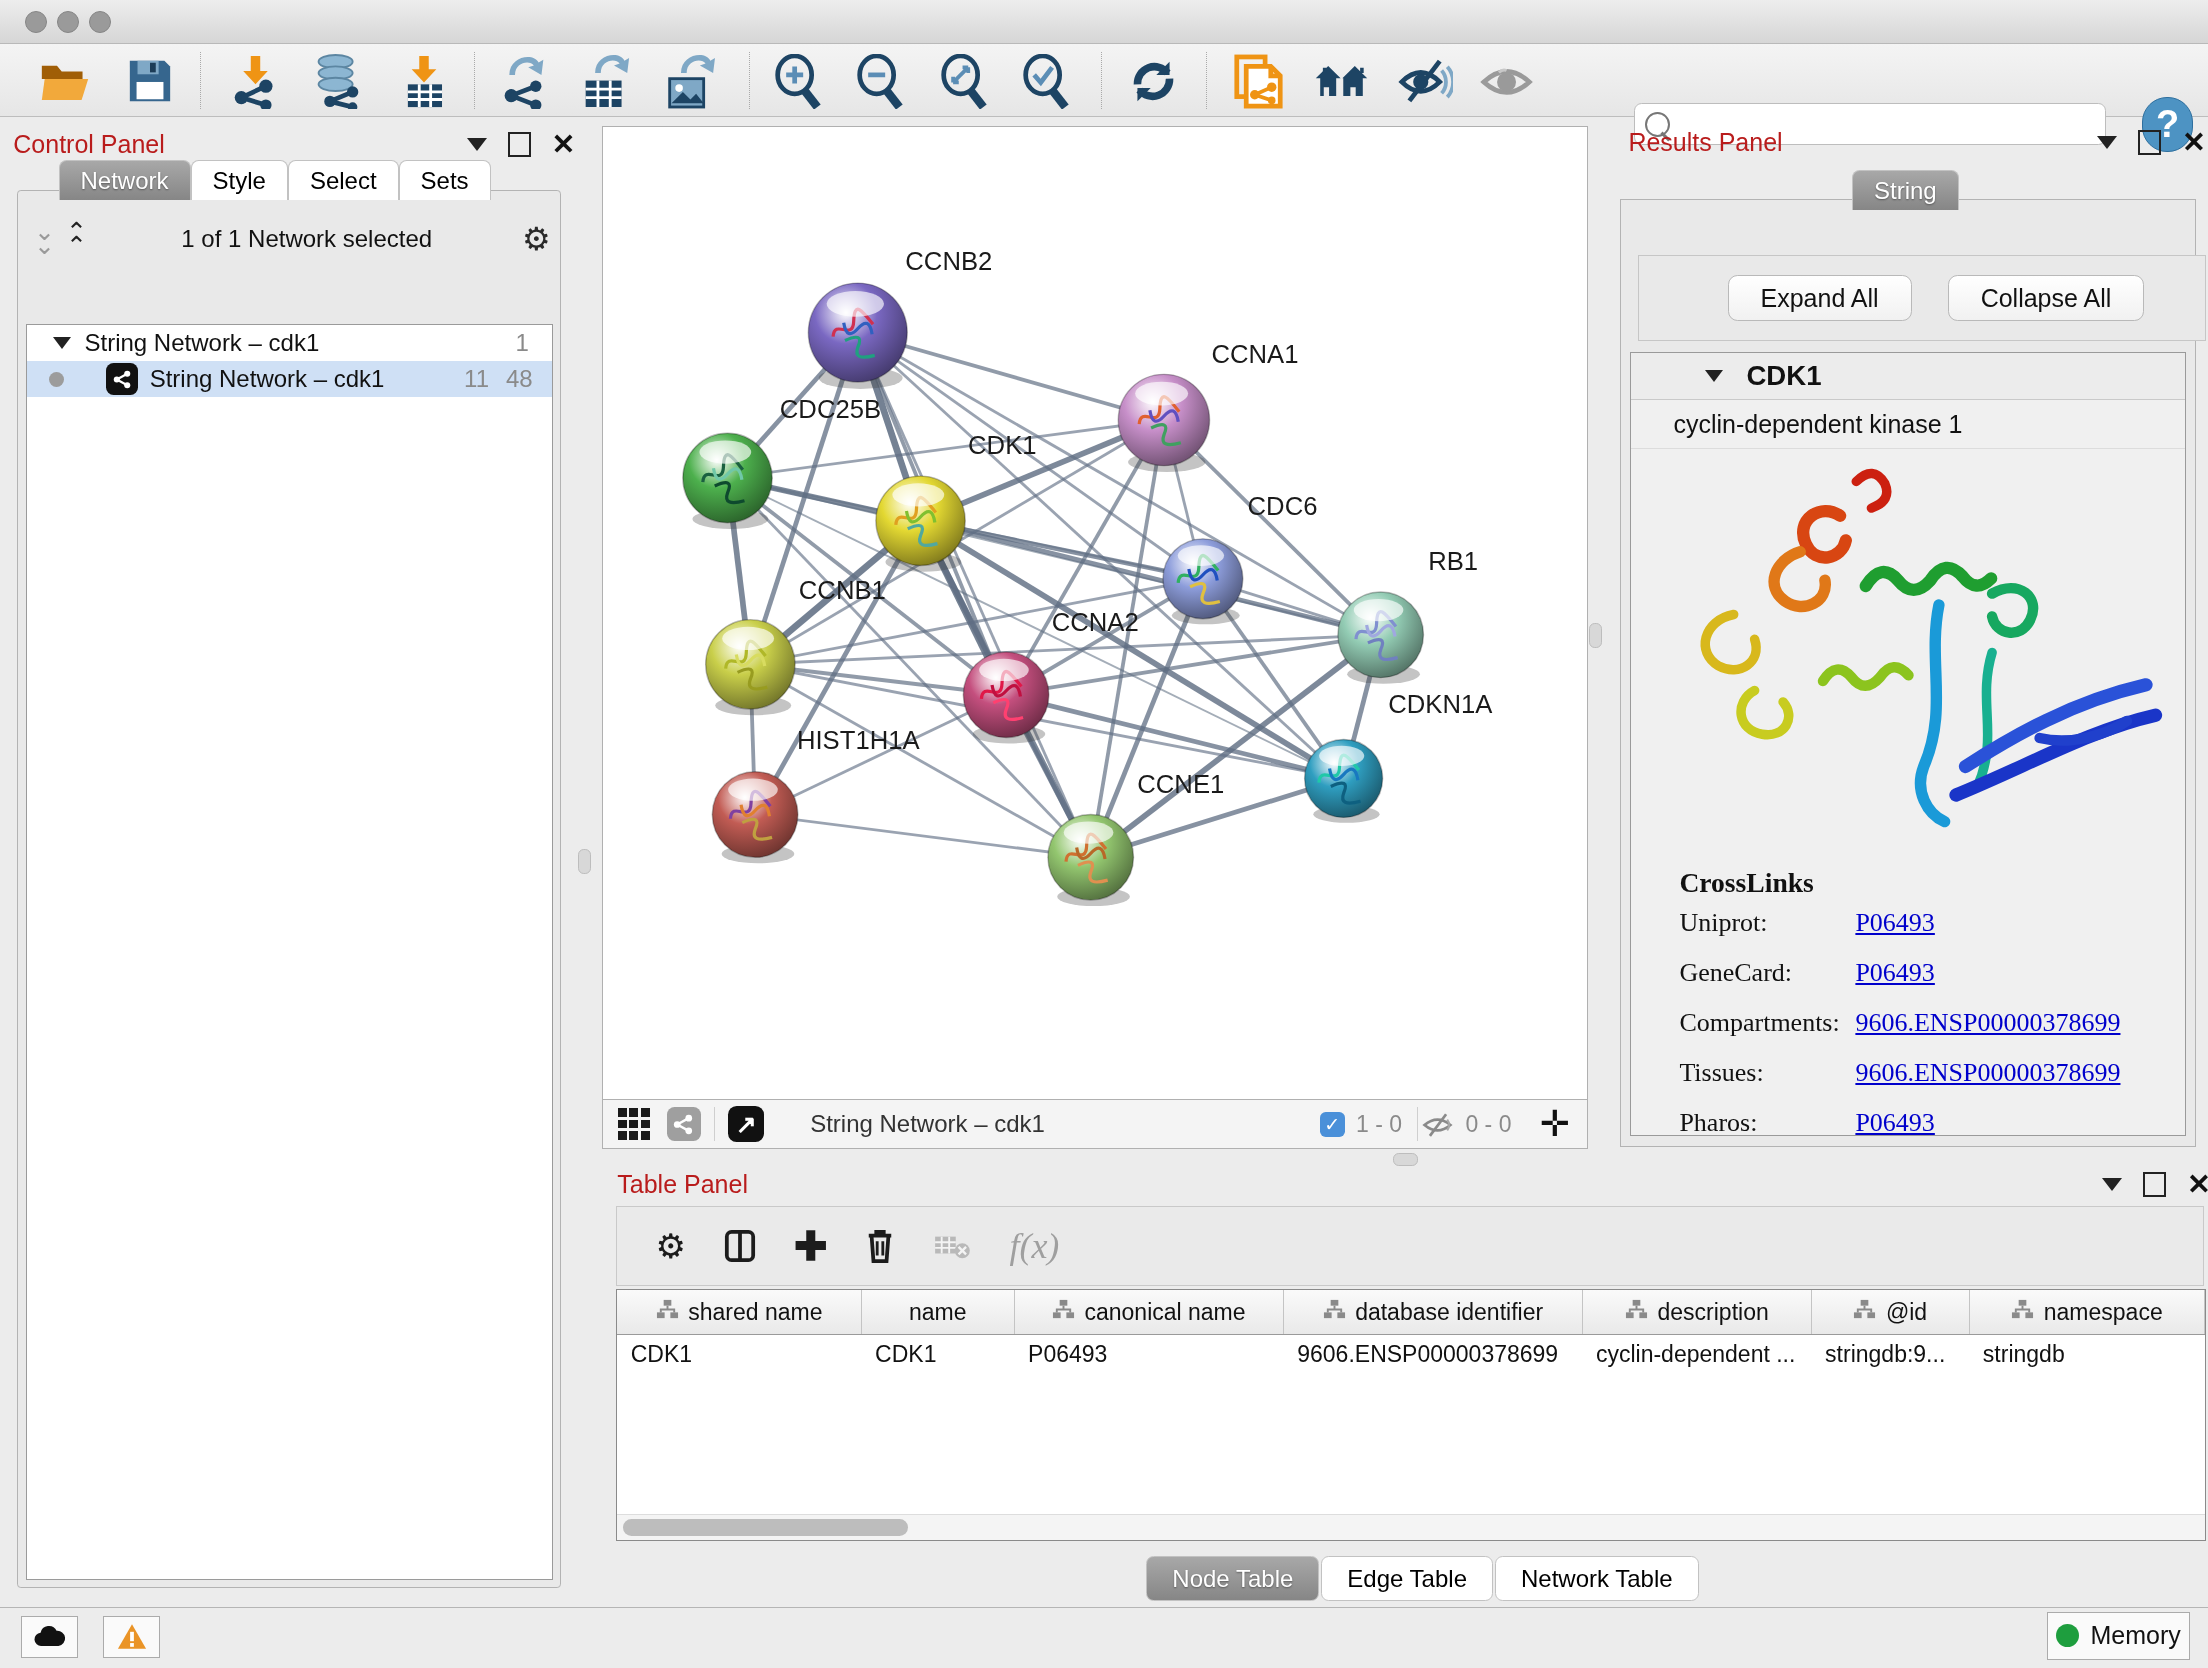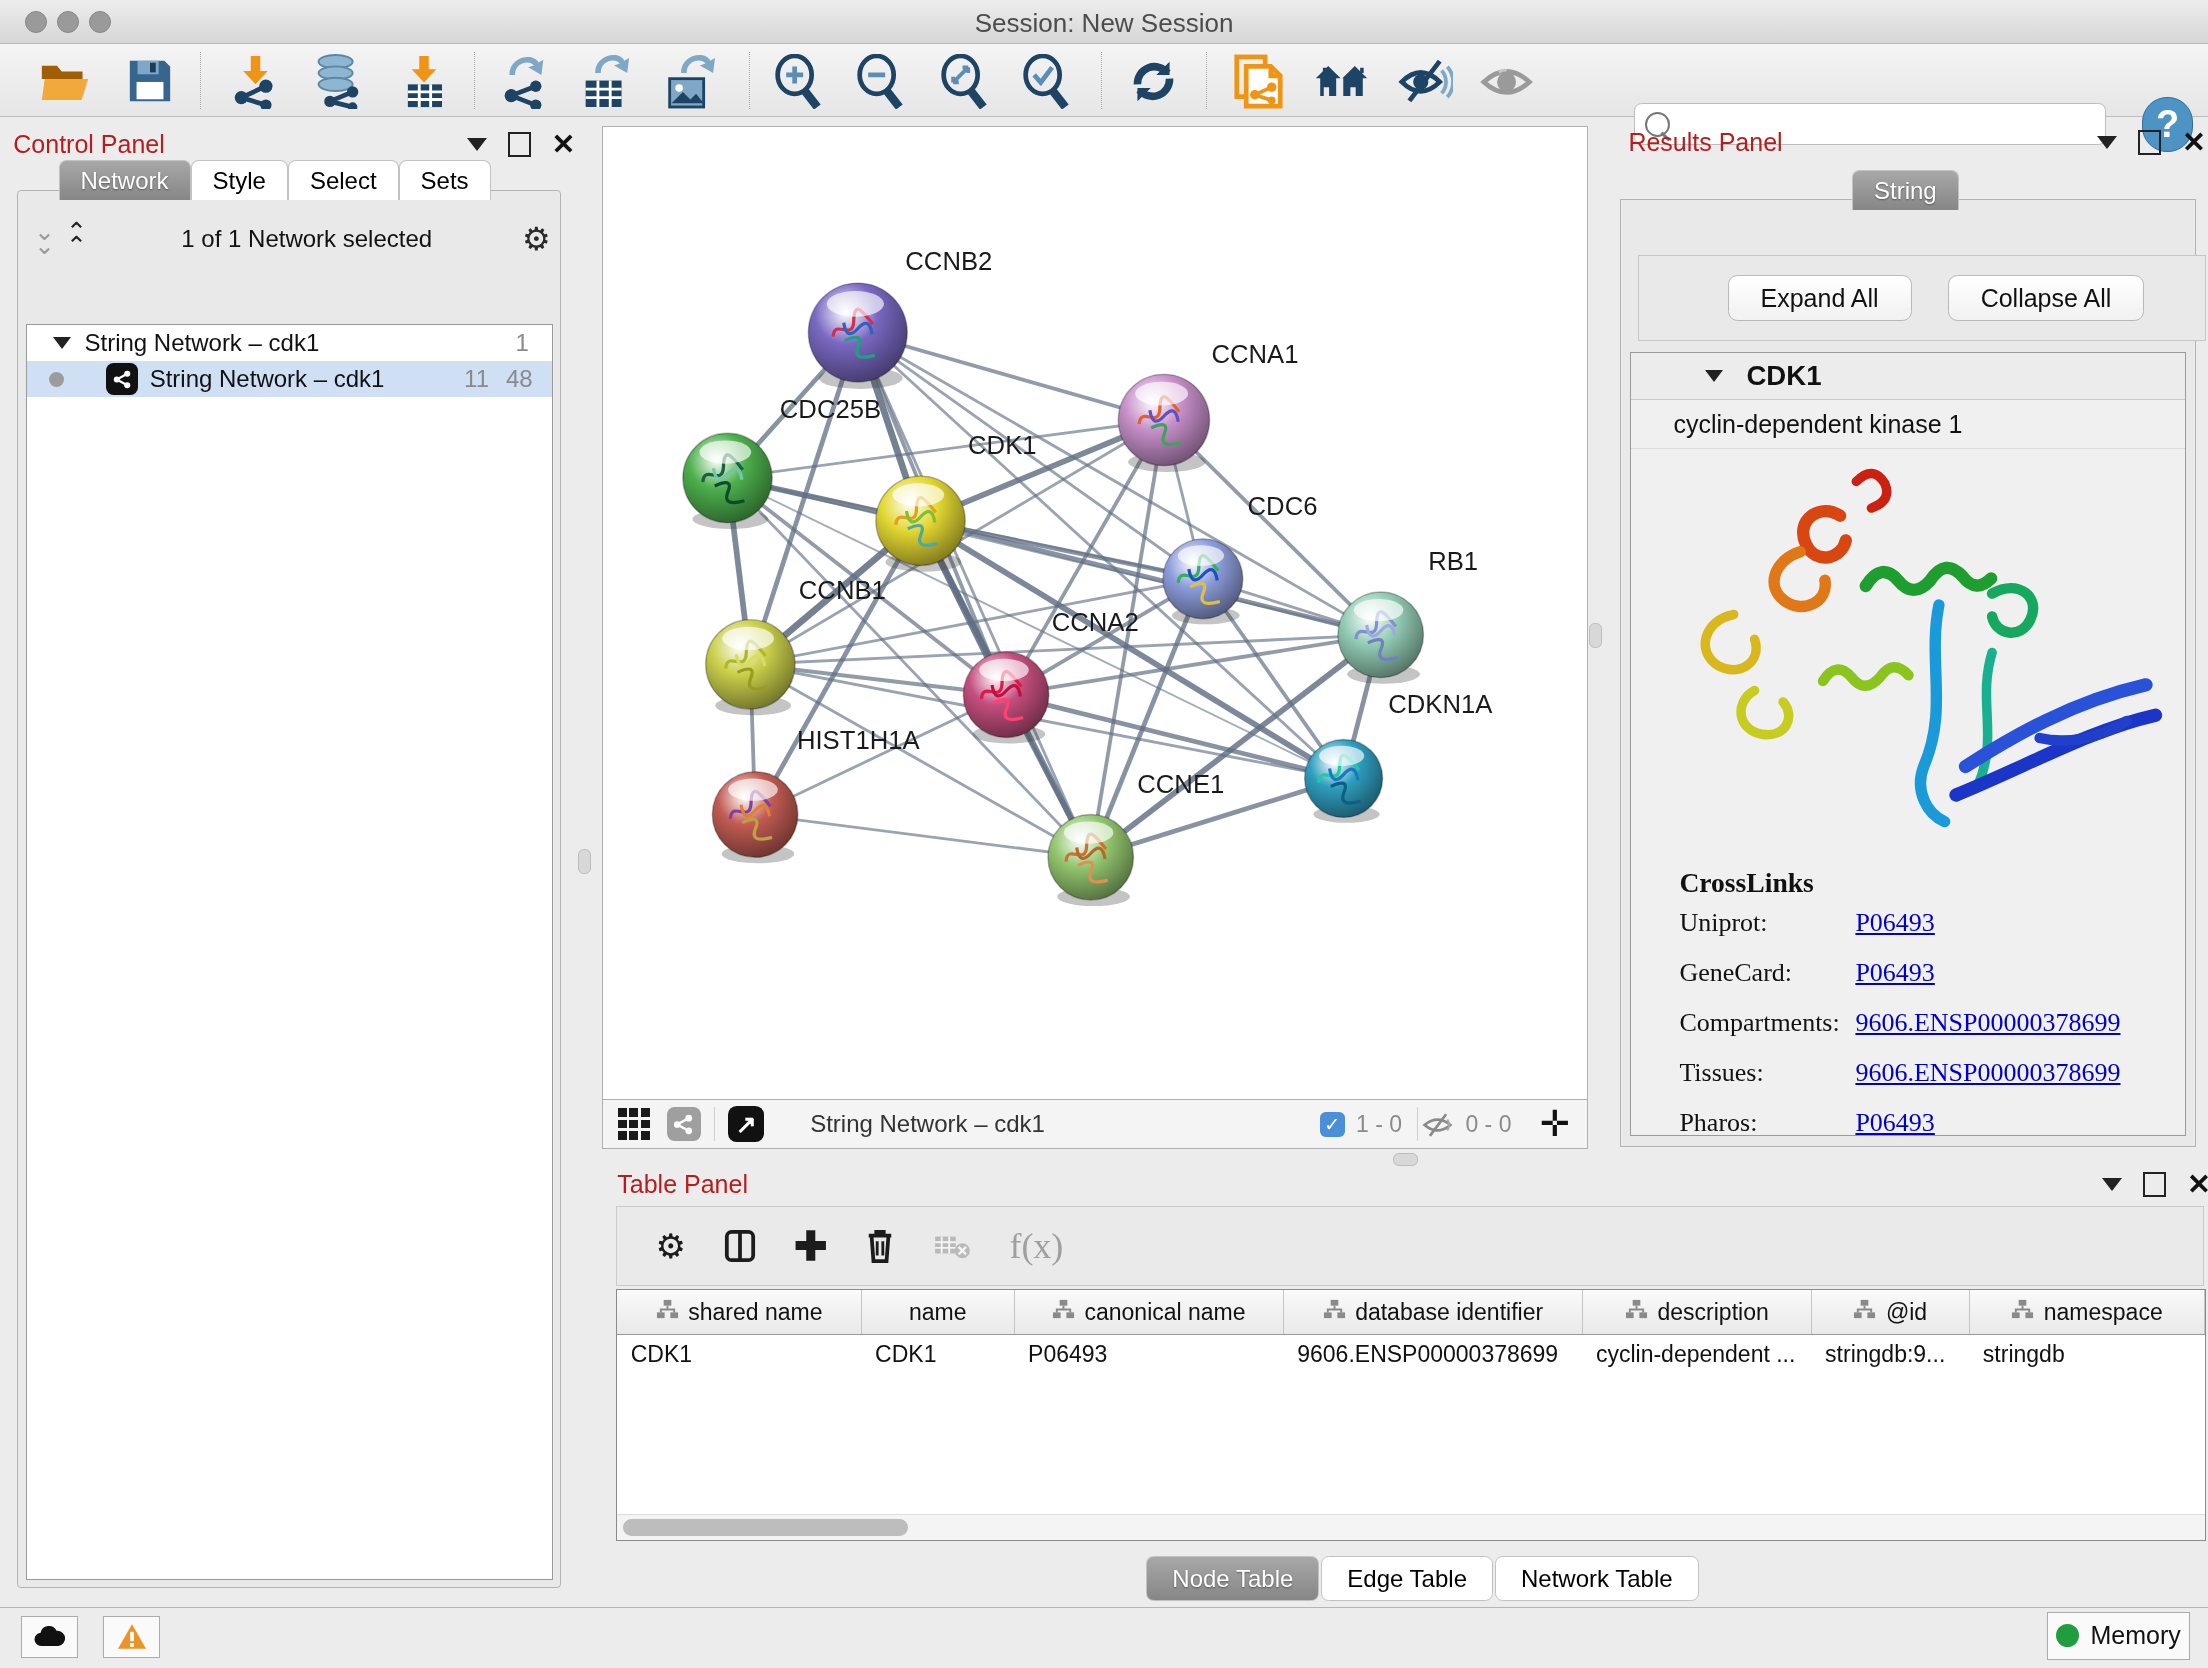--- a/index.html
+++ b/index.html
@@ -82,21 +82,21 @@
   .xl{font-family:"Liberation Serif",serif;padding-left:48px;}
   .xl-head{font-size:27.6px;font-weight:bold;color:#111;margin:15px 0 9.5px 0;}
   .xl-row{display:flex;font-size:26px;margin-bottom:20px;}
   .xl-label{width:176px;color:#111;}
   .xl-link{color:#0000cc;text-decoration:underline;cursor:pointer;}
   
   .tp{position:absolute;left:604px;top:1168px;width:1605px;height:439px;}
   .tp-toolbar{position:absolute;left:12.4px;top:38px;width:1588px;height:80px;background:#eaeaea;
       border:1px solid #c9c9c9;display:flex;align-items:center;gap:38px;padding-left:38px;box-sizing:border-box;}
   .tp-ic{font-size:34px;color:#1c1c1c;cursor:pointer;}
-  .fx{font-family:"Liberation Serif",serif;font-size:36px;color:#9f9f9f;}
+  .fx{font-family:"Liberation Serif",serif;font-style:italic;font-size:36px;color:#9f9f9f;}
   .tp-table{position:absolute;left:12.4px;top:121px;width:1588px;height:250px;background:#fff;border:1.9px solid #8a8a8a;overflow:hidden;}
   .tp-hrow{display:flex;height:44px;background:linear-gradient(#fafafa,#e9e9e9);border-bottom:1px solid #9a9a9a;}
   .tp-hcell{display:flex;align-items:center;justify-content:center;gap:9.5px;font-size:23px;color:#111;
       border-right:1px solid #c4c4c4;overflow:hidden;white-space:nowrap;box-sizing:border-box;cursor:pointer;}
   .tp-drow{display:flex;height:40px;}
   .tp-dcell{font-size:23px;color:#111;padding:5.7px 0 0 13.3px;overflow:hidden;white-space:nowrap;box-sizing:border-box;}
   .tp-scrolltrack{position:absolute;left:0;bottom:0;width:100%;height:25px;background:#f4f4f4;border-top:1px solid #ddd;}
   .tp-thumb{position:absolute;left:5.7px;top:3.8px;width:285px;height:17px;border-radius:8.6px;background:#bdbdbd;cursor:pointer;}
   .tp-tabs{position:absolute;left:16px;top:388px;width:100%;text-align:center;}
   .tp-tabs .tab{border-radius:7.6px;padding:7.6px 25px;margin:0 1px;border-bottom:1px solid #c2c2c2;}
@@ -111,21 +111,20 @@
 </style>
 </head>
 <body>
 
 <div class="app">
 
   <div class="titlebar">
     <span class="tl" style="left:25px"></span>
     <span class="tl" style="left:57px"></span>
     <span class="tl" style="left:89px"></span>
-    <div class="title-text">Session: New Session</div>
   </div>
 
   <div class="toolbar">
     <div class="tbtn" style="left:38px">
       <svg width="53" height="46" viewBox="0 0 56 48">
           <path d="M3 8 h16 l5 6 h22 v8 H3z" fill="#a05e06"></path>
           <path d="M6 22 h46 l-7 22 H3z" fill="#f2a93b"></path>
         </svg>
     </div>
     <div class="tbtn" style="left:122px">

